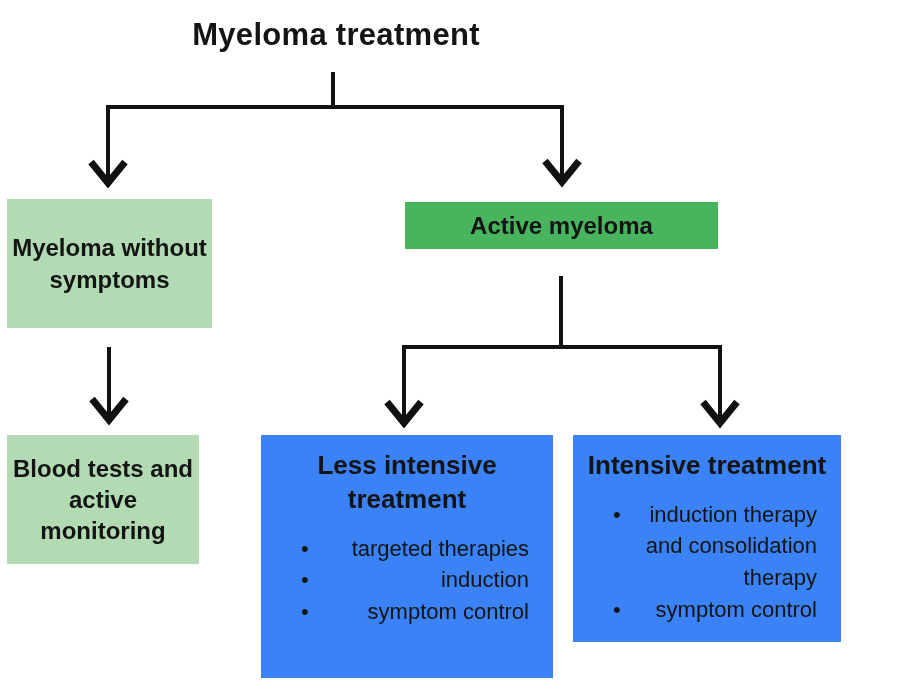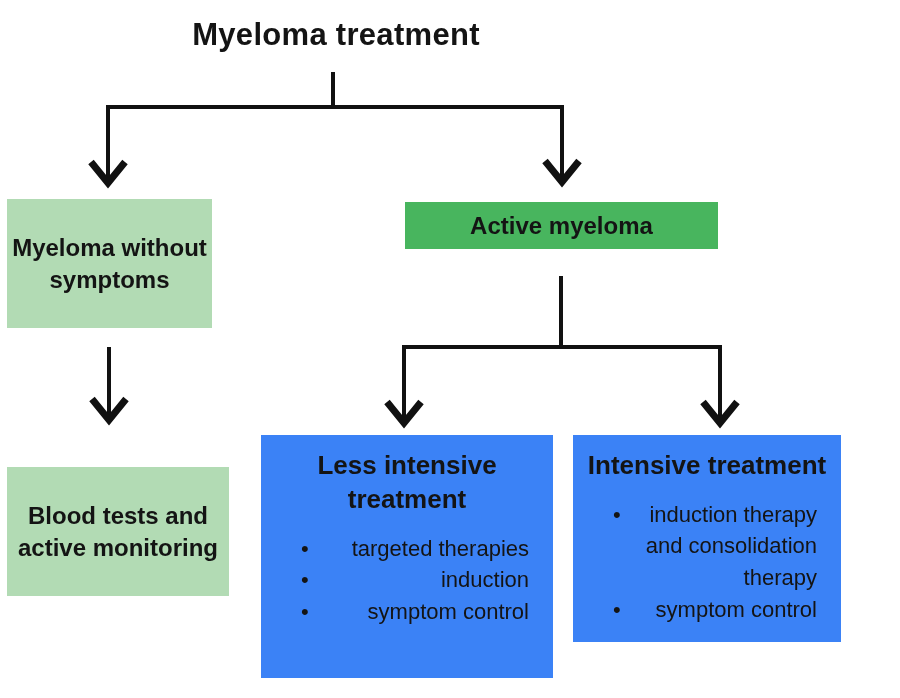--- a/index.html
+++ b/index.html
@@ -37,21 +37,21 @@
     justify-content: center;
     text-align: center;
     font-weight: 700;
     font-size: 24px;
     line-height: 1.3;
   }
   .light { background: #b2dbb4; }
   .green { background: #48b55e; }
   .box-without-symptoms { left: 7px;   top: 199px; width: 205px; height: 129px; }
   .box-active           { left: 405px; top: 202px; width: 313px; height: 47px; }
-  .box-blood-tests      { left: 7px;   top: 435px; width: 222px; height: 129px; margin-top: 32px; }
+  .box-blood-tests      { left: 7px;   top: 435px; width: 192px; height: 129px; }
   .detail-box {
     position: absolute;
     background: #3b82f6;
   }
   .box-less-intensive { left: 261px; top: 435px; width: 292px; height: 243px; }
   .box-intensive      { left: 573px; top: 435px; width: 268px; height: 207px; }
   .detail-title {
     margin: 14px 8px 12px;
     text-align: center;
     font-weight: 700;

